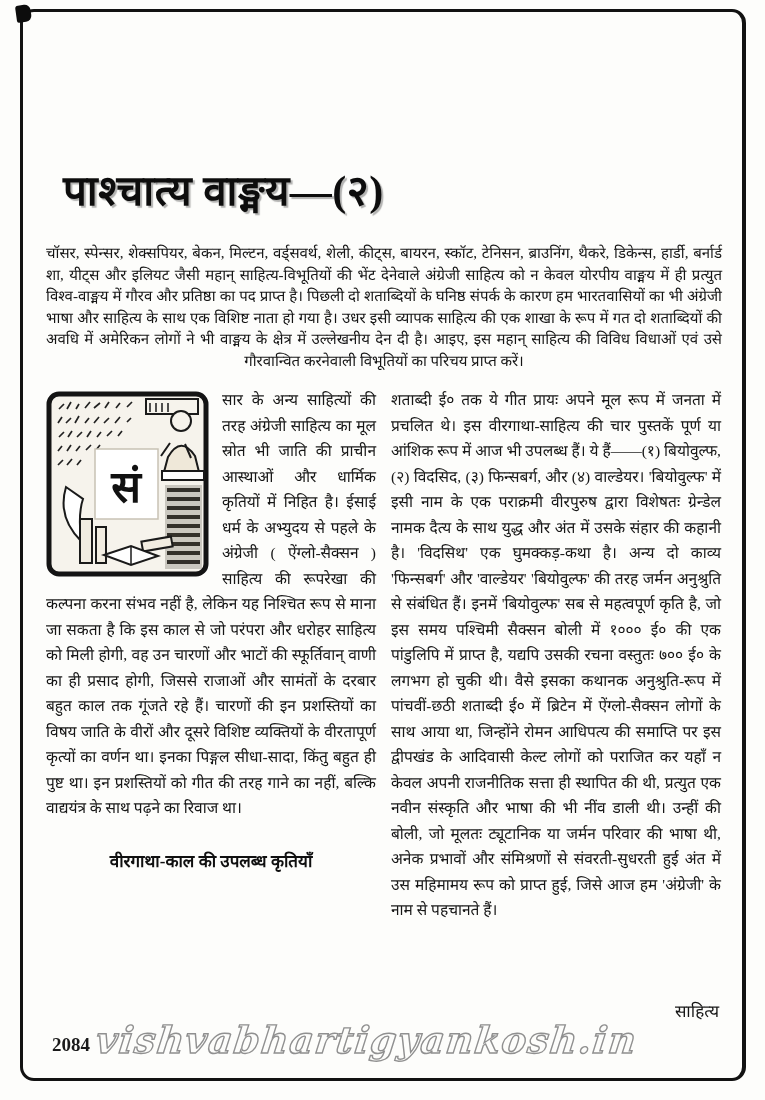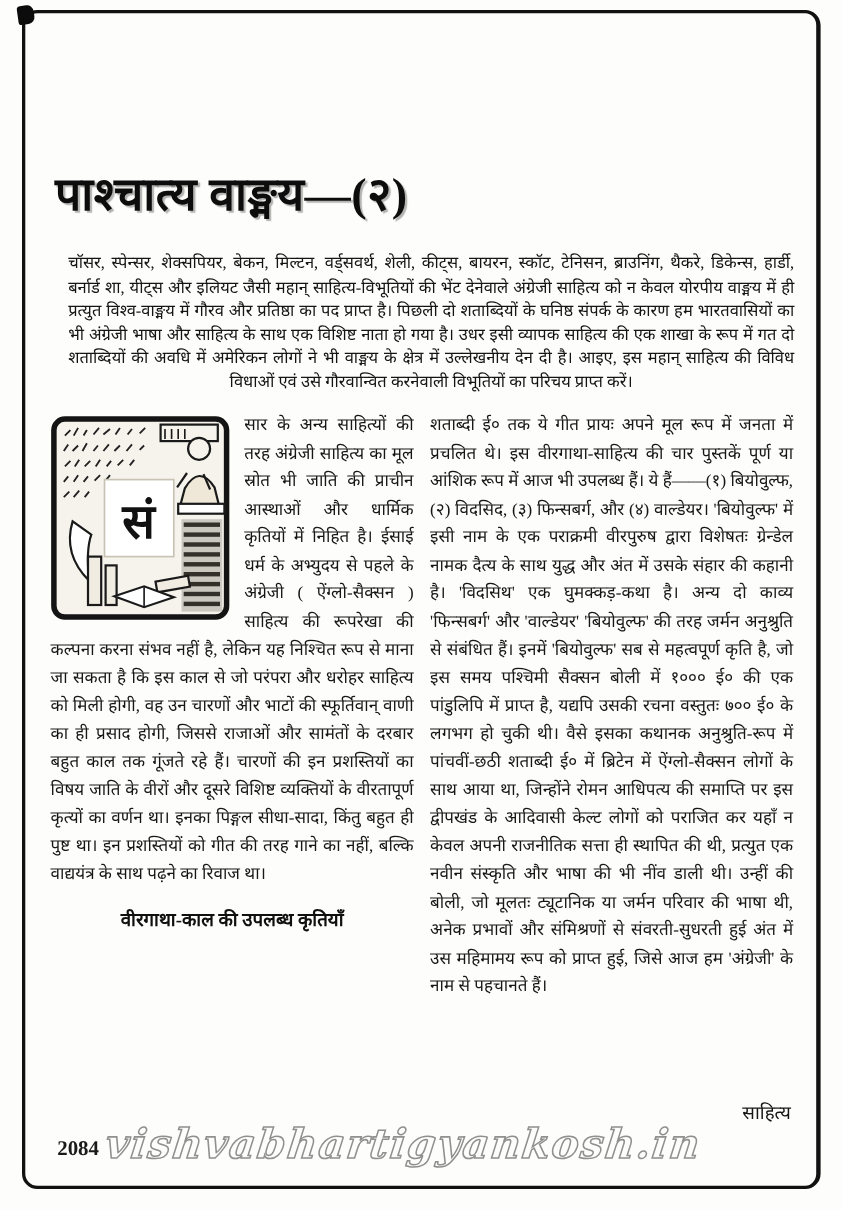--- a/index.html
+++ b/index.html
@@ -18,46 +18,46 @@
     pointer-events:none;z-index:1;
   }
   .frame::before{ 
     content:"";position:absolute;left:-7px;top:-7px;width:15px;height:17px;
     background:#0c0c0c;border-radius:3px 6px 6px 2px;transform:rotate(-8deg);
   }
   .content{
     position:absolute;left:46px;top:146px;width:676px;z-index:2;
   }
   .headline{
-    margin:4px;color:#0d0d0d;font-weight:bold;
+    margin:17px;color:#0d0d0d;font-weight:bold;
     font-size:42px;line-height:56px;letter-spacing:.5px;
     text-shadow:2px 2px 1px rgba(40,40,40,.35);
   }
   .intro{
-    margin:24px 0 0 16px;
+    margin:24px 0 0 0;
     font-size:15px;line-height:21.5px;
     text-align:justify;text-align-last:center;
     color:#141414;
   }
   .columns{
     display:flex;gap:15px;margin-top:15px;
   }
   .col{
     width:330px;
     font-size:15.5px;line-height:25.5px;
     text-align:justify;
   }
   .col p{margin:0;}
   .illustration{
     float:left;width:163px;height:186px;
     margin:4px 13px 4px 0;
   }
   .subheading{
     text-align:center;font-weight:bold;font-size:17px;
-    margin:16px 0 10px 0;color:#101010;
+    margin:28px 0 10px 0;color:#101010;
   }
   .indent-para{text-indent:32px;}
   .page-number{
     position:absolute;left:52px;top:1034px;
     font-size:19px;font-weight:bold;color:#1a1a1a;z-index:2;
   }
   .section-label{
     position:absolute;right:46px;top:999px;
     font-size:17px;color:#151515;z-index:2;
   }

